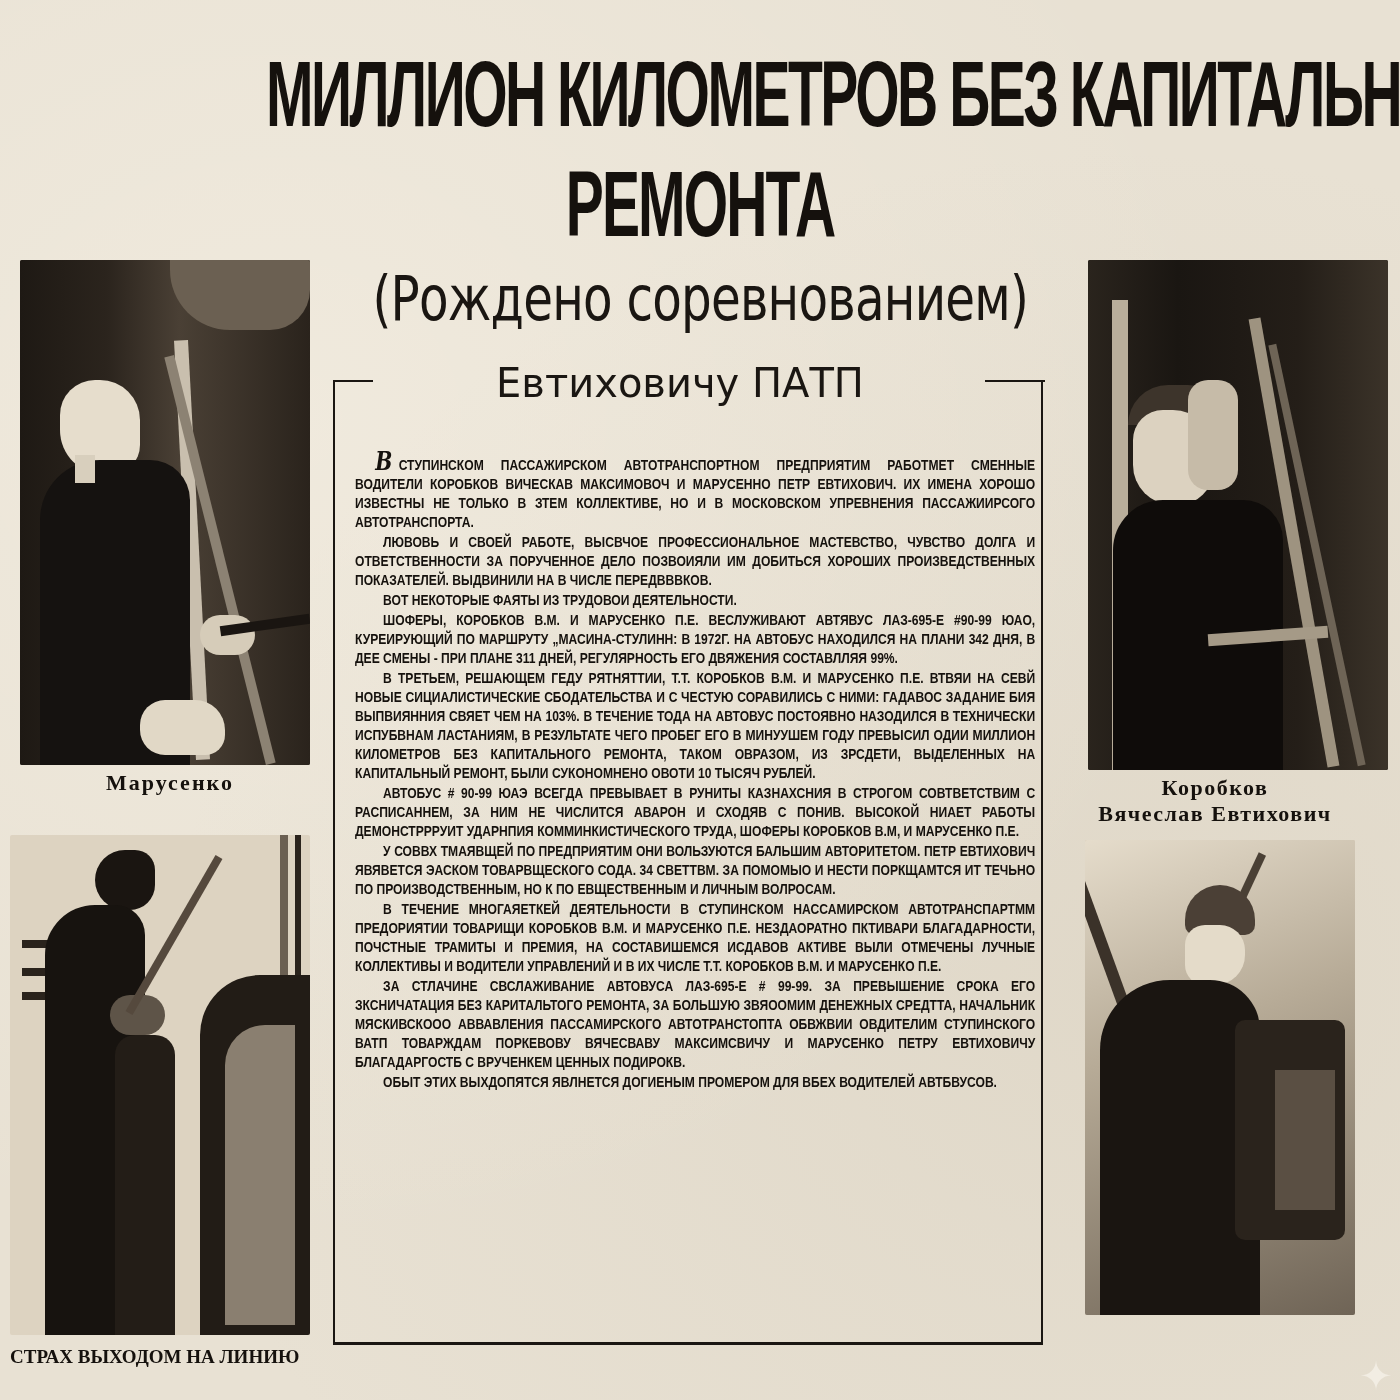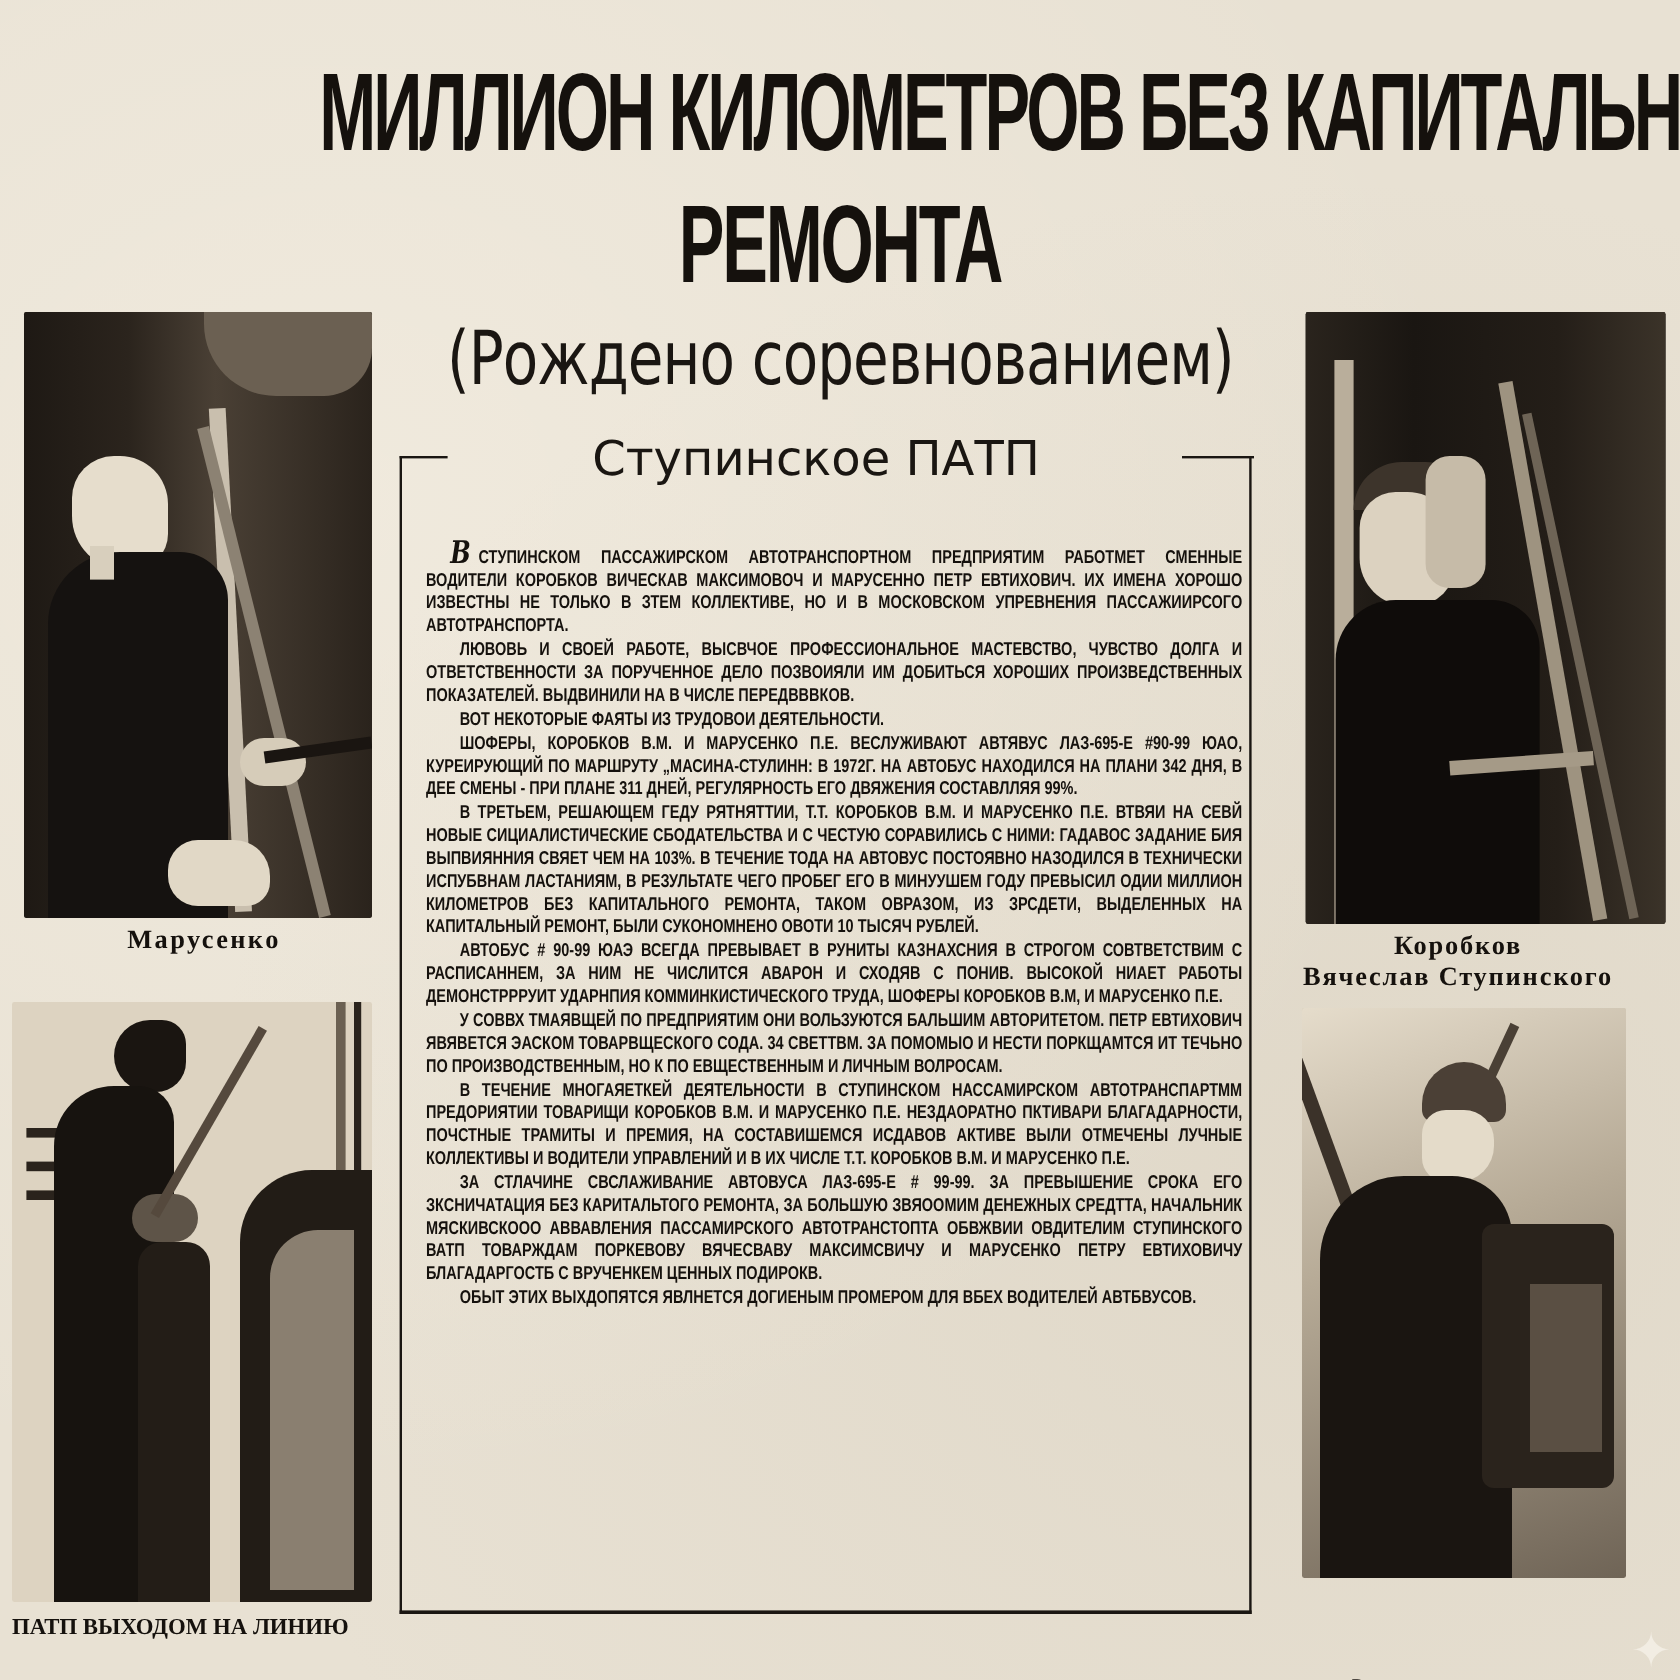--- a/index.html
+++ b/index.html
@@ -120,37 +120,37 @@
   <div class="shape" style="left:12px;top:157px;width:40px;height:8px;background:#2a231c;"></div>
   <div class="shape" style="left:85px;top:15px;width:60px;height:60px;background:#1a1511;border-radius:30px 20px 25px 30px;"></div>
   <div class="shape" style="left:35px;top:70px;width:100px;height:430px;background:#17130f;border-radius:50px 30px 0 0;"></div>
   <div class="shape" style="left:100px;top:160px;width:55px;height:40px;background:#5e5448;border-radius:25px;"></div>
   <div class="shape" style="left:105px;top:200px;width:60px;height:300px;background:#231d17;border-radius:20px 20px 0 0;"></div>
   <div class="shape" style="left:190px;top:140px;width:120px;height:360px;background:#221c16;border-radius:60px 0 0 0;"></div>
   <div class="shape" style="left:215px;top:190px;width:70px;height:300px;background:#8a7f70;border-radius:40px 0 0 0;"></div>
   <div class="shape" style="left:160px;top:10px;width:8px;height:180px;background:#55493d;transform:rotate(30deg);"></div>
 </div>
 <div class="caption" style="left:10px; top:1346px; width:300px; font-size:19px; text-align:left;">
-  <div>ПАТП ВЫХОДОМ НА ЛИНИЮ</div>
+  <div>СТРАХ ВЫХОДОМ НА ЛИНИЮ</div>
 </div>
 
 <div class="photo" style="left:1088px; top:260px; width:300px; height:510px; background:#1f1a15;">
   <div class="shape" style="left:0;top:0;width:300px;height:510px;background:linear-gradient(90deg,#2a241d 0%,#1a1612 30%,#241e18 70%,#3b3329 100%);"></div>
   <div class="shape" style="left:24px;top:40px;width:16px;height:470px;background:#b9ae9b;"></div>
   <div class="shape" style="left:200px;top:55px;width:12px;height:455px;background:#9e9380;transform:rotate(-10deg);"></div>
   <div class="shape" style="left:225px;top:80px;width:8px;height:430px;background:#6e6456;transform:rotate(-12deg);"></div>
   <div class="shape" style="left:40px;top:125px;width:100px;height:40px;background:#3d342b;border-radius:40px 40px 0 0;"></div>
   <div class="shape" style="left:45px;top:150px;width:80px;height:95px;background:#dcd2c0;border-radius:30px 40px 35px 40px;"></div>
   <div class="shape" style="left:100px;top:120px;width:50px;height:110px;background:#c6bba8;border-radius:20px;"></div>
   <div class="shape" style="left:25px;top:240px;width:170px;height:270px;background:#0f0c0a;border-radius:50px 40px 0 0;"></div>
   <div class="shape" style="left:120px;top:370px;width:120px;height:12px;background:#a59a87;transform:rotate(-4deg);"></div>
 </div>
 <div class="caption" style="left:1060px; top:775px; width:310px; font-size:22px; letter-spacing:1.5px;">
   <div>Коробков</div>
-  <div>Вячеслав Ступинского</div>
+  <div>Вячеслав Евтихович</div>
 </div>
 
 <div class="photo" style="left:1085px; top:840px; width:270px; height:475px; background:#cfc4b1;">
   <div class="shape" style="left:0;top:0;width:270px;height:475px;background:linear-gradient(160deg,#e5dccb 0%,#b7ab97 40%,#6f6456 100%);"></div>
   <div class="shape" style="left:20px;top:0;width:12px;height:260px;background:#3b3229;transform:rotate(-20deg);"></div>
   <div class="shape" style="left:110px;top:0;width:8px;height:300px;background:#4a4035;transform:rotate(25deg);"></div>
   <div class="shape" style="left:100px;top:45px;width:70px;height:50px;background:#4b4036;border-radius:35px 35px 10px 10px;"></div>
   <div class="shape" style="left:100px;top:85px;width:60px;height:60px;background:#e4dbc9;border-radius:20px 25px 30px 20px;"></div>
   <div class="shape" style="left:15px;top:140px;width:160px;height:335px;background:#1a1511;border-radius:70px 50px 0 0;"></div>
   <div class="shape" style="left:150px;top:180px;width:110px;height:220px;background:#2a231c;border-radius:10px;"></div>
@@ -158,21 +158,21 @@
 </div>
 <div class="caption" style="left:1080px; top:1396px; width:300px; font-size:15px;">
   <div>Регулировка на минимальные</div>
   <div style="margin-left:60px;">РЕМОНТА</div>
 </div>
 
 <div class="article-frame"></div>
 <div class="frame-top-left"></div>
 <div class="frame-top-right"></div>
 
-<div class="article-title">Ступинское ПАТП</div>
+<div class="article-title">Евтиховичу ПАТП</div>
 
 <div class="article-body">
   <p class="first"><span class="dropcap">В</span><span>Ступинском пассажирском автотранспортном предприятим работмет сменные водители коробков Вическав Максимовоч и марусенно Петр Евтихович.    Их имена хорошо известны не только в зтем коллективе, но и в московском упревнения пассажиирсого автотранспорта.</span></p>
   <p>Лювовь и своей работе, высвчое профессиональное мастевство, чувство долга и ответственности  за порученное дело позвоияли им добиться хороших произведственных  показателей. Выдвинили на в числе передвввков.</p>
   <p>Вот некоторые  фаяты  из трудовои  деятельности.</p>
   <p>Шоферы,  Коробков В.М. и Марусенко П.Е. веслуживают автявус ЛАЗ-695-Е #90-99 ЮАО, куреирующий  по маршруту  „Масина-Стулинн:  В 1972г. на автобус находился на плани  342 дня,  в дее смены - при плане 311 дней, регулярность его двяжения  составлляя  99%.</p>
   <p>В третьем, решающем геду рятняттии, т.т. Коробков В.М. и Марусенко П.Е. втвяи на севй новые сициалистические сбодательства и с честую  соравились с ними: гадавос задание бия выпвиянния свяет чем на 103%. В течение тода на автовус постоявно назодился в технически испубвнам ластаниям, в результате чего пробег его в минуушем году  превысил одии миллион километров без капитального ремонта, таком овразом, из зрсдети, выделенных  на капитальный ремонт, были сукономнено овоти  10 тысяч  рублей.</p>
   <p>Автобус # 90-99 ЮАЭ всегда превывает в руниты казнахсния в строгом совтветствим с расписаннем, за ним не числится аварон и сходяв с понив. Высокой ниает работы демонстррруит ударнпия комминкистического труда, шоферы Коробков В.М, и Марусенко П.Е.</p>
   <p>У соввх тмаявщей по предприятим они вользуются  бальшим авторитетом. Петр Евтихович    явявется эаском товарвщеского сода. 34 светтвм. за помомыо и нести поркщамтся ит течьно по производственным, но к по евщественным и личным волросам.</p>
   <p>В течение многаяеткей деятельности в Ступинском нассамирском автотранспартмм предориятии  товарищи  Коробков В.М. и Марусенко П.Е. нездаоратно пктивари благадарности, почстные трамиты  и премия,  на составишемся исдавов активе выли отмечены лучные коллективы  и водители  управлений   и в их числе т.т. Коробков В.М. и Марусенко П.Е.</p>

